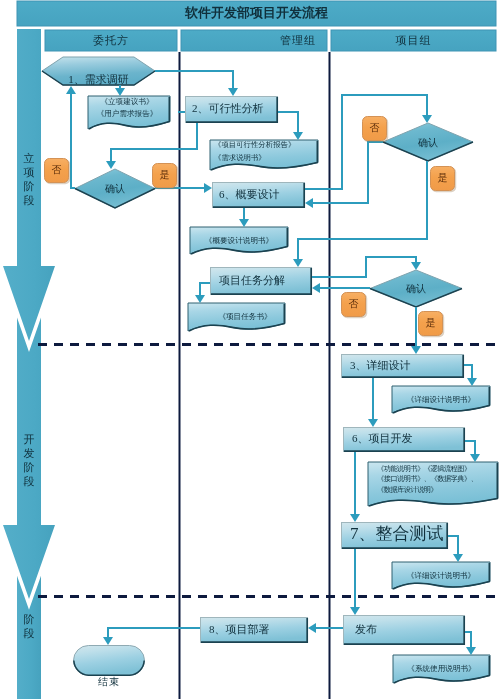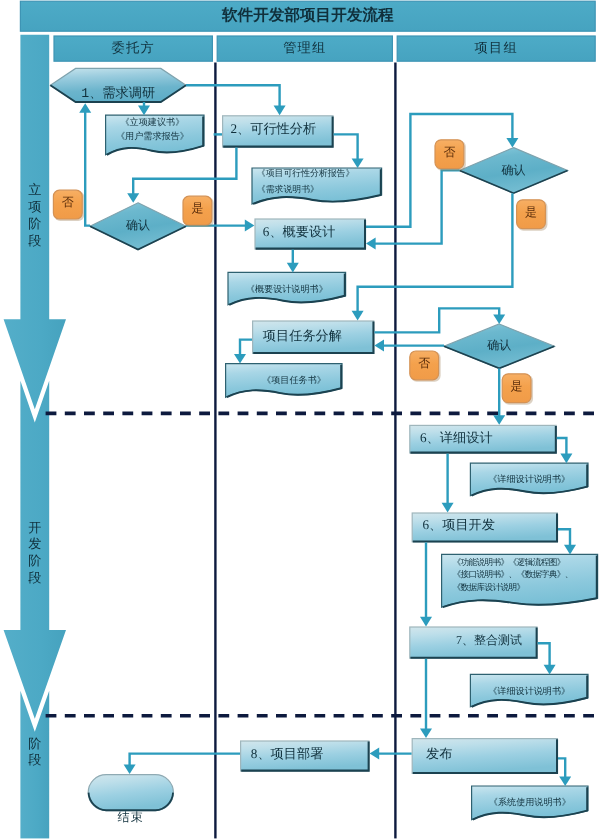--- a/index.html
+++ b/index.html
@@ -293,42 +293,42 @@
         <text x="29" y="485" text-anchor="middle" font-family="&quot;Liberation Serif&quot;,serif" font-size="11" fill="#10303c">段</text>
       </g>
       <g>
         <text x="29" y="623" text-anchor="middle" font-family="&quot;Liberation Serif&quot;,serif" font-size="11" fill="#10303c">阶</text>
         <text x="29" y="637" text-anchor="middle" font-family="&quot;Liberation Serif&quot;,serif" font-size="11" fill="#10303c">段</text>
       </g>
     </svg>
   <div id="texts">
       <div class="t" style="left: 17px; top: 1px; width: 479px; height: 25px; font-size: 13px; font-weight: bold;">软件开发部项目开发流程</div>
       <div class="t" style="left: 45px; top: 30px; width: 132px; height: 21px; font-size: 11px; letter-spacing: 1px;">委托方</div>
-      <div class="t" style="left: 181px; top: 30px; width: 146px; height: 21px; font-size: 11px; letter-spacing: 1px;">管理组</div>
+      <div class="t" style="left: 181px; top: 30px; width: 146px; height: 21px; font-size: 11px; letter-spacing: 1px; padding-left: 44px;">管理组</div>
       <div class="t" style="left: 331px; top: 30px; width: 165px; height: 21px; font-size: 11px; letter-spacing: 1px;">项目组</div>
-      <div class="t" style="left: 42px; top: 57px; width: 113px; height: 44px; font-size: 11px; letter-spacing: 0px; line-height: 1.3; font-family: Liberation Mono, monospace;">1、需求调研</div>
+      <div class="t" style="left: 42px; top: 57px; width: 113px; height: 44px; font-size: 11px; letter-spacing: 0px; line-height: 1.3;">1、需求调研</div>
       <div class="t" style="left: 86px; top: 91px; width: 82px; height: 33px; font-size: 7.6px; letter-spacing: 0px; line-height: 1.55;">《立项建议书》
 《用户需求报告》</div>
       <div class="t" style="left: 75px; top: 169px; width: 80px; height: 39px; font-size: 10px; letter-spacing: 0px; line-height: 1.3;">确认</div>
       <div class="t lft" style="left: 192px; top: 95px; width: 93px; height: 27px; font-size: 11px; letter-spacing: 0px; line-height: 1.3;">2、可行性分析</div>
       <div class="t lft" style="left: 214px; top: 137px; width: 108px; height: 30px; font-size: 7.4px; letter-spacing: 0px; line-height: 1.7;">《项目可行性分析报告》
 《需求说明书》</div>
       <div class="t lft" style="left: 219px; top: 181px; width: 93px; height: 26px; font-size: 11px; letter-spacing: 0px; line-height: 1.3;">6、概要设计</div>
       <div class="t" style="left: 190px; top: 227px; width: 98px; height: 27px; font-size: 7.6px; letter-spacing: 0px; line-height: 1.3;">《概要设计说明书》</div>
       <div class="t lft" style="left: 219px; top: 266px; width: 102px; height: 28px; font-size: 11px; letter-spacing: 0px; line-height: 1.3;">项目任务分解</div>
       <div class="t" style="left: 188px; top: 303px; width: 114px; height: 28px; font-size: 7.6px; letter-spacing: 0px; line-height: 1.3;">《项目任务书》</div>
       <div class="t" style="left: 383px; top: 123px; width: 90px; height: 38px; font-size: 10px; letter-spacing: 0px; line-height: 1.3;">确认</div>
       <div class="t" style="left: 370px; top: 270px; width: 92px; height: 37px; font-size: 10px; letter-spacing: 0px; line-height: 1.3;">确认</div>
-      <div class="t lft" style="left: 350px; top: 353px; width: 123px; height: 24px; font-size: 11px; letter-spacing: 0px; line-height: 1.3;">6、详细设计</div>
+      <div class="t lft" style="left: 350px; top: 353px; width: 123px; height: 24px; font-size: 11px; letter-spacing: 0px; line-height: 1.3;">3、详细设计</div>
       <div class="t" style="left: 392px; top: 386px; width: 98px; height: 27px; font-size: 7.6px; letter-spacing: 0px; line-height: 1.3;">《详细设计说明书》</div>
       <div class="t lft" style="left: 352px; top: 426px; width: 122px; height: 25px; font-size: 11px; letter-spacing: 0px; line-height: 1.3;">6、项目开发</div>
       <div class="t lft top" style="left: 377px; top: 464px; width: 130px; height: 44px; font-size: 7.2px; letter-spacing: -0.5px; line-height: 1.45;">《功能说明书》《逻辑流程图》
 《接口说明书》、《数据字典》、
 《数据库设计说明》</div>
-      <div class="t lft" style="left: 350px; top: 521px; width: 107px; height: 27px; font-size: 10px; letter-spacing: 0px; line-height: 1.3; margin-left: 30px;">7、整合测试</div>
+      <div class="t lft" style="left: 350px; top: 521px; width: 107px; height: 27px; font-size: 17px; letter-spacing: 0px; line-height: 1.3;">7、整合测试</div>
       <div class="t" style="left: 392px; top: 562px; width: 98px; height: 27px; font-size: 7.6px; letter-spacing: 0px; line-height: 1.3;">《详细设计说明书》</div>
       <div class="t lft" style="left: 355px; top: 614px; width: 122px; height: 30px; font-size: 11px; letter-spacing: 0px; line-height: 1.3;">发布</div>
       <div class="t" style="left: 393px; top: 655px; width: 97px; height: 28px; font-size: 7.6px; letter-spacing: 0px; line-height: 1.3;">《系统使用说明书》</div>
       <div class="t lft" style="left: 209px; top: 616px; width: 108px; height: 26px; font-size: 11px; letter-spacing: 0px; line-height: 1.3;">8、项目部署</div>
       <div class="t" style="left: 73px; top: 666px; width: 72px; height: 31px; font-size: 10px; letter-spacing: 1px; line-height: 1.3;">结束</div>
       <div class="t" style="left: 44px; top: 158px; width: 25px; height: 25px; font-size: 10px; color: rgb(92, 46, 11);">否</div>
       <div class="t" style="left: 152px; top: 163px; width: 25px; height: 25px; font-size: 10px; color: rgb(92, 46, 11);">是</div>
       <div class="t" style="left: 362px; top: 116px; width: 25px; height: 25px; font-size: 10px; color: rgb(92, 46, 11);">否</div>
       <div class="t" style="left: 430px; top: 166px; width: 25px; height: 25px; font-size: 10px; color: rgb(92, 46, 11);">是</div>
       <div class="t" style="left: 341px; top: 292px; width: 25px; height: 25px; font-size: 10px; color: rgb(92, 46, 11);">否</div>

